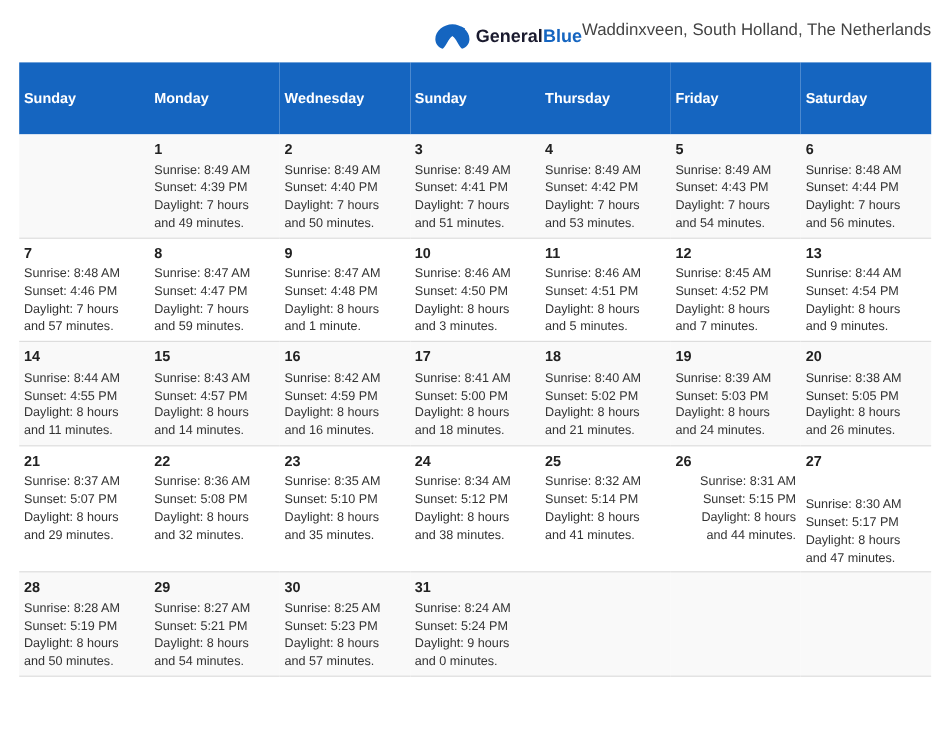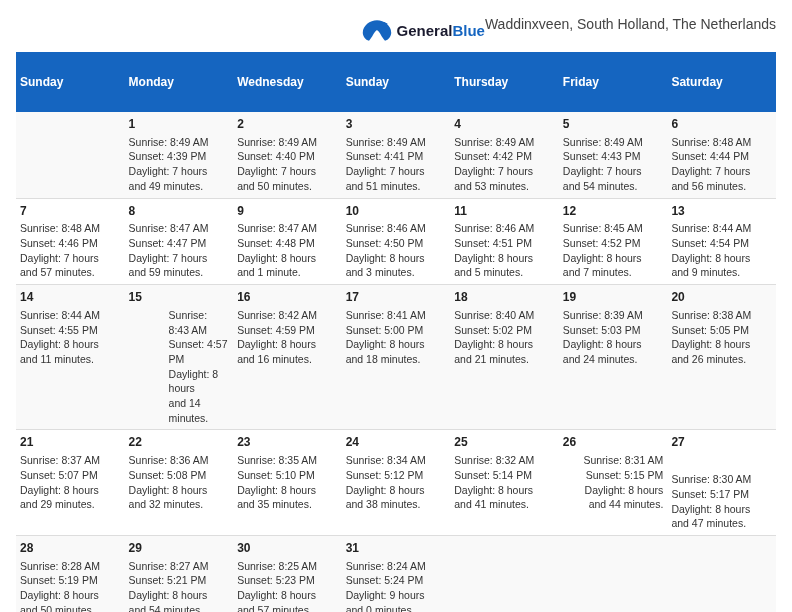--- a/index.html
+++ b/index.html
@@ -210,21 +210,21 @@
       <tr>
         <td>
           <span class="day-num">14</span>
           <div class="day-info" style="white-space: pre-line;">Sunrise: 8:44 AM
 Sunset: 4:55 PM
 Daylight: 8 hours
 and 11 minutes.</div>
         </td>
         <td>
           <span class="day-num">15</span>
-          <div class="day-info" style="white-space: pre-line; margin-left: 40px;">Sunrise: 8:43 AM
+          <div class="day-info" style="white-space: pre-line;">Sunrise: 8:43 AM
 Sunset: 4:57 PM
 Daylight: 8 hours
 and 14 minutes.</div>
         </td>
         <td>
           <span class="day-num">16</span>
           <div class="day-info" style="white-space: pre-line;">Sunrise: 8:42 AM
 Sunset: 4:59 PM
 Daylight: 8 hours
 and 16 minutes.</div>

